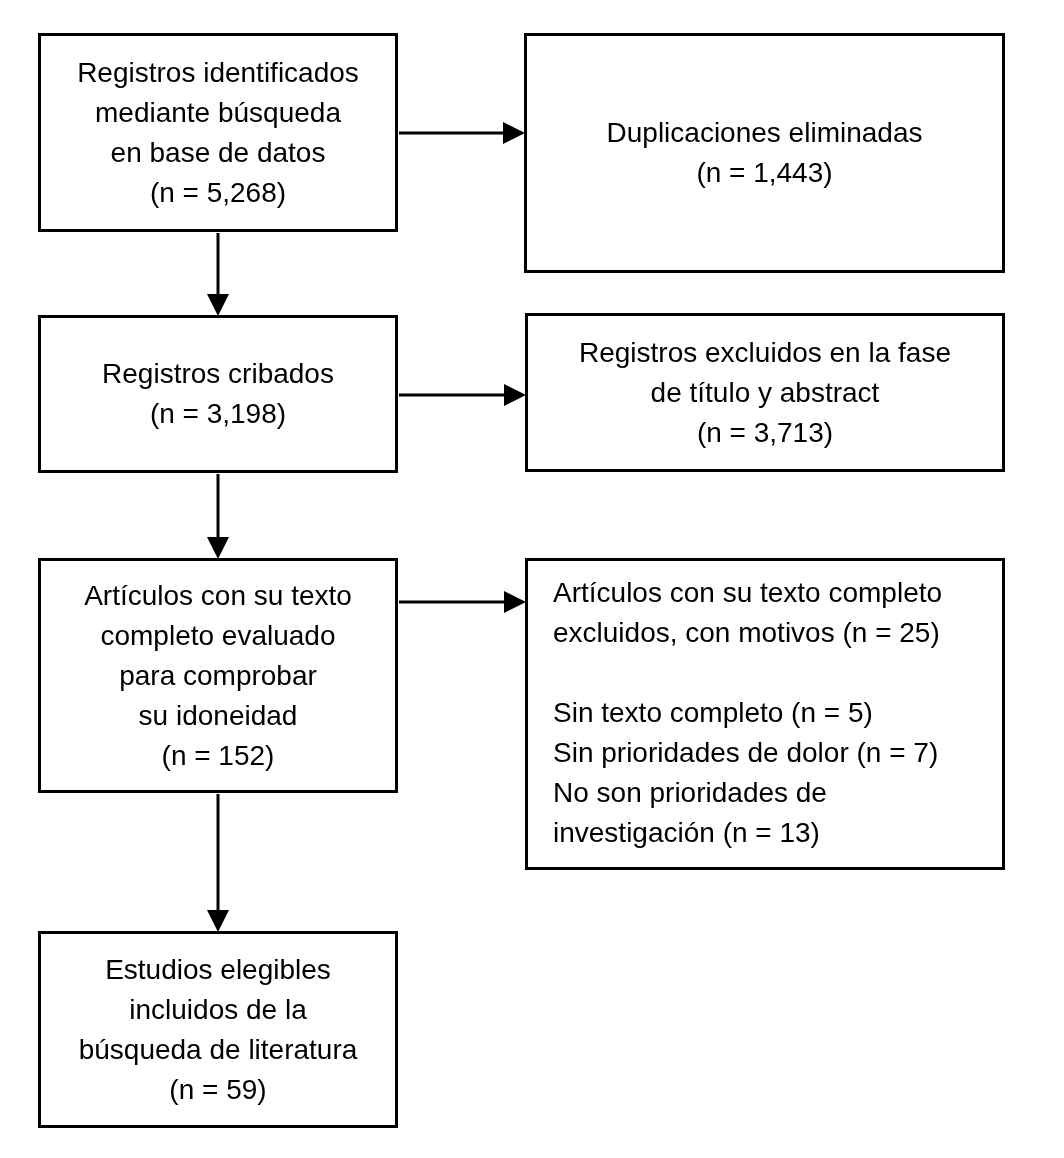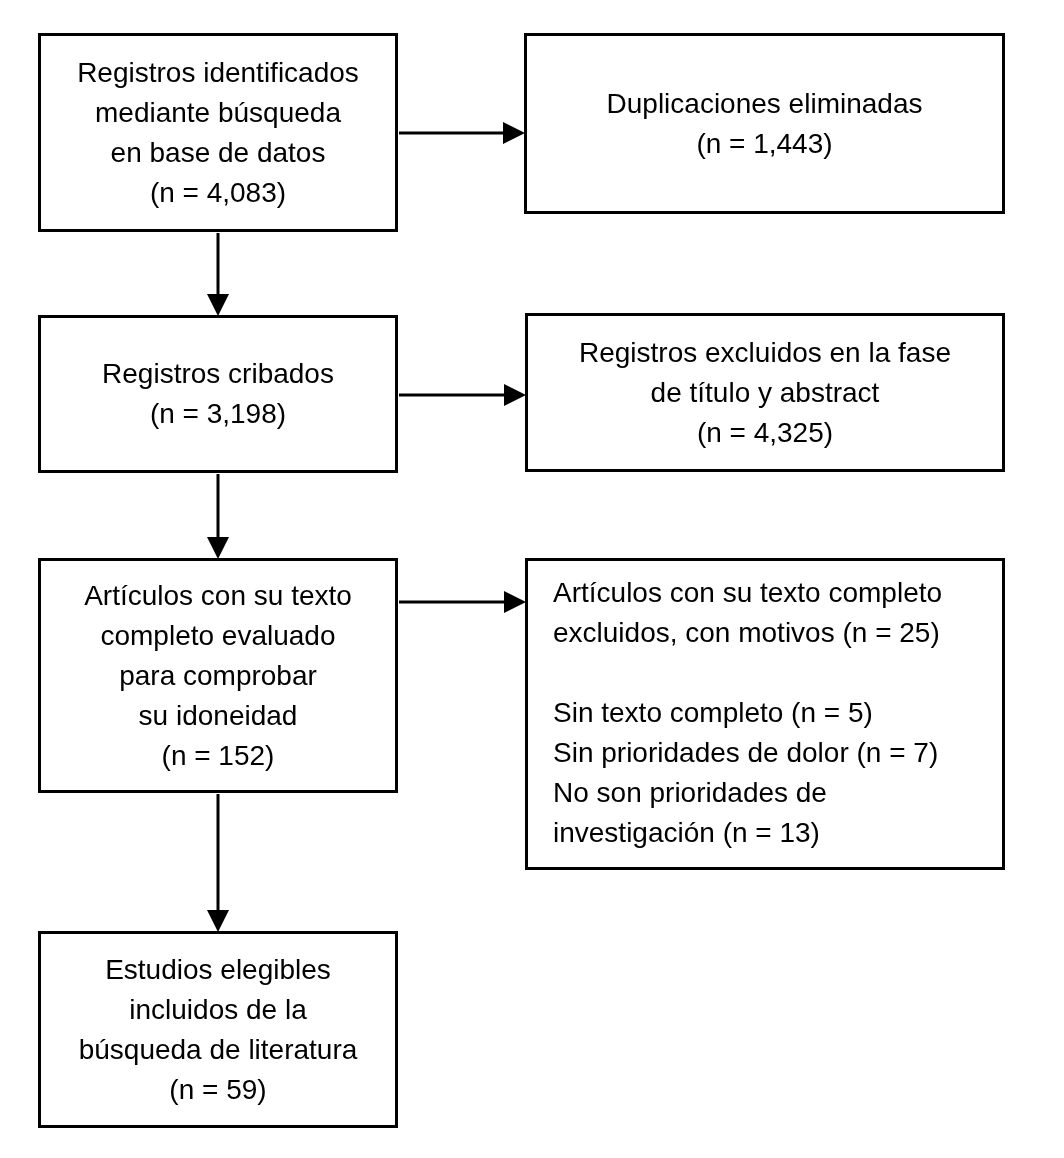--- a/index.html
+++ b/index.html
@@ -41,21 +41,21 @@
     text-align: center;
     font-size: 28px;
     line-height: 40px;
   }
   .box .txt {
     white-space: pre-line;
     display: block;
     width: 100%;
   }
   .b1 { left: 38px;  top: 33px;  width: 360px; height: 199px; }
-  .b2 { left: 524px; top: 33px;  width: 481px; height: 181px; }
+  .b2 { left: 524px; top: 33px;  width: 481px; height: 240px; }
   .b3 { left: 38px;  top: 315px; width: 360px; height: 158px; }
   .b4 { left: 525px; top: 313px; width: 480px; height: 159px; }
   .b5 { left: 38px;  top: 558px; width: 360px; height: 235px; }
   .b6 {
     left: 525px; top: 558px; width: 480px; height: 312px;
     align-items: flex-start;
     justify-content: flex-start;
     text-align: left;
     padding: 12px 28px 12px 25px;
   }
@@ -90,37 +90,37 @@
     <g>
       <line x1="218" y1="794" x2="218" y2="910"></line>
       <polygon points="207,910 229,910 218,932"></polygon>
     </g>
   </svg>
 
   <div class="box b1">
     <span class="txt">Registros identificados
 mediante búsqueda
 en base de datos
-(n = 4,083)</span>
+(n = 5,268)</span>
   </div>
 
   <div class="box b2">
     <span class="txt">Duplicaciones eliminadas
 (n = 1,443)</span>
   </div>
 
   <div class="box b3">
     <span class="txt">Registros cribados
 (n = 3,198)</span>
   </div>
 
   <div class="box b4">
     <span class="txt">Registros excluidos en la fase
 de título y abstract
-(n = 4,325)</span>
+(n = 3,713)</span>
   </div>
 
   <div class="box b5">
     <span class="txt">Artículos con su texto
 completo evaluado
 para comprobar
 su idoneidad
 (n = 152)</span>
   </div>
 

